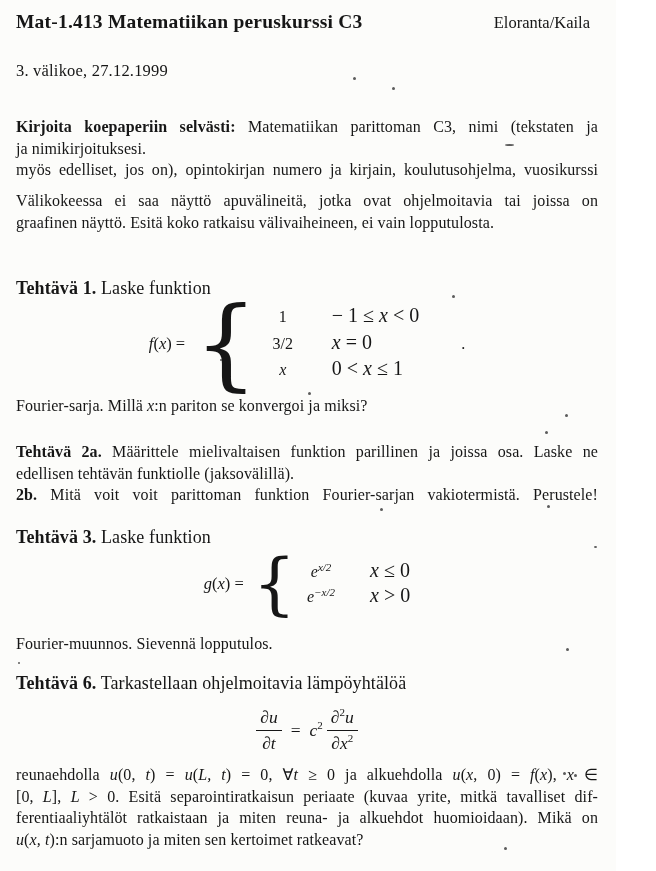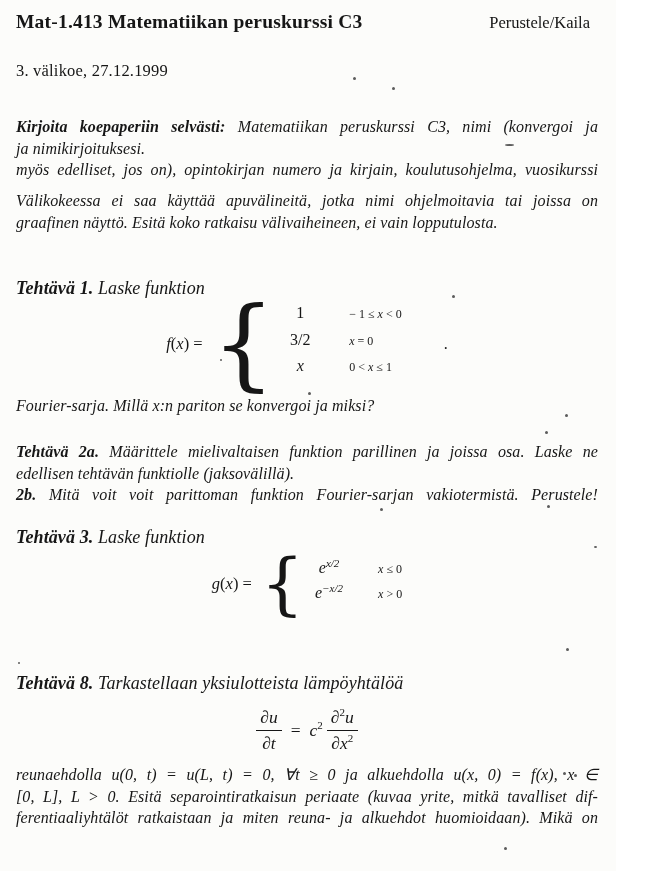--- a/index.html
+++ b/index.html
@@ -2,21 +2,21 @@
 <html><head>
 <meta charset="utf-8">
 <style>
   html,body{margin:0;padding:0;background:#ffffff;}
   .page{
     position:relative;width:616px;height:871px;background:#fcfcfa;
     font-family:"Liberation Serif",serif;color:#161616;overflow:hidden;
   }
   .block{position:absolute;left:16px;right:18px;}
   .tline{font-size:16px;line-height:21.6px;letter-spacing:0.1px;}
-  .tline span{white-space:pre-wrap;font-style:italic;}
+  .tline span{white-space:pre-wrap;}
   .b{font-weight:bold;}
   .m{font-style:italic;}
   sup{font-size:11px;line-height:0;}
   .just{text-align:justify;text-align-last:justify;}
 
   .header{position:absolute;left:16px;right:26px;top:11px;display:flex;justify-content:space-between;align-items:baseline;}
   .title{font-weight:bold;font-size:19.5px;letter-spacing:0.2px;}
   .lect{font-size:16.5px;}
   .examline{top:61px;font-size:16.5px;letter-spacing:0.2px;}
 
@@ -26,51 +26,51 @@
   .eqmain{display:flex;align-items:center;}
   .lhs{font-size:16.5px;margin-right:9px;}
   .brace{font-family:"DejaVu Serif",serif;font-weight:normal;display:inline-block;}
   .brace3{font-size:100px;line-height:78px;}
   .brace2{font-size:68px;line-height:52px;}
   .cases{margin-left:7px;}
   .crow{display:flex;align-items:baseline;}
   .crow3{height:26.5px;}
   .crow2{height:25px;}
   .cval{min-width:36px;text-align:center;margin-right:13px;font-size:16px;}
-  .ccond{font-size:12px;margin-left:18px;}
+  .ccond{font-size:20px;margin-left:18px;}
   .period{margin-left:42px;font-size:16px;}
 
   .heat{display:flex;justify-content:center;align-items:center;font-size:17.5px;}
   .frac{display:inline-flex;flex-direction:column;align-items:center;}
   .fnum{border-bottom:1.6px solid #161616;padding:0 4px 2px;}
   .fden{padding-top:2px;}
   .heq{margin:0 9px;}
   .coef{margin-right:4px;}
 
   .speck{position:absolute;background:#2e2e2e;border-radius:50%;opacity:.78;}
 </style>
 </head>
 <body>
 
 <div class="page">
 
   <div class="header">
     <div class="title">Mat-1.413 Matematiikan peruskurssi C3</div>
-    <div class="lect">Perustele/Kaila</div>
+    <div class="lect">Eloranta/Kaila</div>
   </div>
 
   <div class="block examline" style="top:61px">3. välikoe, 27.12.1999</div>
 
   <div class="block" style="top:116px">
-      <div class="tline just"><span class="b">Kirjoita koepaperiin selvästi:</span><span> Matematiikan peruskurssi C3, nimi (konvergoi ja</span></div>
+      <div class="tline just"><span class="b">Kirjoita koepaperiin selvästi:</span><span> Matematiikan parittoman C3, nimi (tekstaten ja</span></div>
       <div class="tline"><span>ja nimikirjoituksesi.</span></div>
       <div class="tline just"><span>myös edelliset, jos on), opintokirjan numero ja kirjain, koulutusohjelma, vuosikurssi</span></div>
     </div>
   <div class="block" style="top:190px">
-      <div class="tline just"><span>Välikokeessa ei saa käyttää apuvälineitä, jotka nimi ohjelmoitavia tai joissa on</span></div>
+      <div class="tline just"><span>Välikokeessa ei saa näyttö apuvälineitä, jotka ovat ohjelmoitavia tai joissa on</span></div>
       <div class="tline"><span>graafinen näyttö. Esitä koko ratkaisu välivaiheineen, ei vain lopputulosta.</span></div>
     </div>
 
   <div class="block headline" style="top:278px">
       <div class="tline"><span class="b">Tehtävä 1.</span><span> Laske funktion</span></div>
     </div>
 
   <div class="block eqwrap" style="top:304px">
     <div class="eqmain">
       <span class="lhs"><span class="m">f</span><span>(</span><span class="m">x</span><span>) =</span></span>
@@ -117,42 +117,46 @@
           <span class="ccond"><span class="m">x</span><span> ≤ 0</span></span>
         </div>
         <div class="crow crow2">
           <span class="cval"><span class="m">e</span><sup class="m">−x/2</sup></span>
           <span class="ccond"><span class="m">x</span><span> &gt; 0</span></span>
         </div>
       </div>
     </div>
   </div>
 
+  <div class="block" style="top:633px">
+      <div class="tline"><span>Fourier-muunnos. Sievennä lopputulos.</span></div>
+    </div>
 
   <div class="block headline" style="top:673px">
-      <div class="tline"><span class="b">Tehtävä 8.</span><span> Tarkastellaan yksiulotteista lämpöyhtälöä</span></div>
+      <div class="tline"><span class="b">Tehtävä 6.</span><span> Tarkastellaan ohjelmoitavia lämpöyhtälöä</span></div>
     </div>
 
   <div class="block heat" style="top:707px">
     <span class="frac">
       <span class="fnum"><span class="m">∂u</span></span>
       <span class="fden"><span class="m">∂t</span></span>
     </span>
     <span class="heq">=</span>
     <span class="coef"><span class="m">c</span><sup>2</sup></span>
     <span class="frac">
       <span class="fnum"><span class="m">∂</span><sup>2</sup><span class="m">u</span></span>
       <span class="fden"><span class="m">∂x</span><sup>2</sup></span>
     </span>
   </div>
 
   <div class="block" style="top:764px">
       <div class="tline just"><span>reunaehdolla </span><span class="m">u</span><span>(0, </span><span class="m">t</span><span>) = </span><span class="m">u</span><span>(</span><span class="m">L, t</span><span>) = 0, ∀</span><span class="m">t</span><span> ≥ 0 ja alkuehdolla </span><span class="m">u</span><span>(</span><span class="m">x</span><span>, 0) = </span><span class="m">f</span><span>(</span><span class="m">x</span><span>), </span><span class="m">x</span><span> ∈</span></div>
       <div class="tline just"><span>[0, </span><span class="m">L</span><span>], </span><span class="m">L</span><span> &gt; 0. Esitä separointiratkaisun periaate (kuvaa yrite, mitkä tavalliset dif-</span></div>
       <div class="tline just"><span>ferentiaaliyhtälöt ratkaistaan ja miten reuna- ja alkuehdot huomioidaan). Mikä on</span></div>
+      <div class="tline"><span class="m">u</span><span>(</span><span class="m">x, t</span><span>):n sarjamuoto ja miten sen kertoimet ratkeavat?</span></div>
     </div>
 
 <div class="speck" style="left: 353px; top: 77px; width: 3px; height: 3px;"></div>
     <div class="speck" style="left: 392px; top: 87px; width: 3px; height: 3px;"></div>
     <div class="speck" style="left: 452px; top: 295px; width: 3px; height: 3px;"></div>
     <div class="speck" style="left: 220px; top: 359px; width: 2px; height: 2px;"></div>
     <div class="speck" style="left: 308px; top: 392px; width: 3px; height: 3px;"></div>
     <div class="speck" style="left: 565px; top: 414px; width: 3px; height: 3px;"></div>
     <div class="speck" style="left: 545px; top: 431px; width: 3px; height: 3px;"></div>
     <div class="speck" style="left: 380px; top: 508px; width: 3px; height: 3px;"></div>

